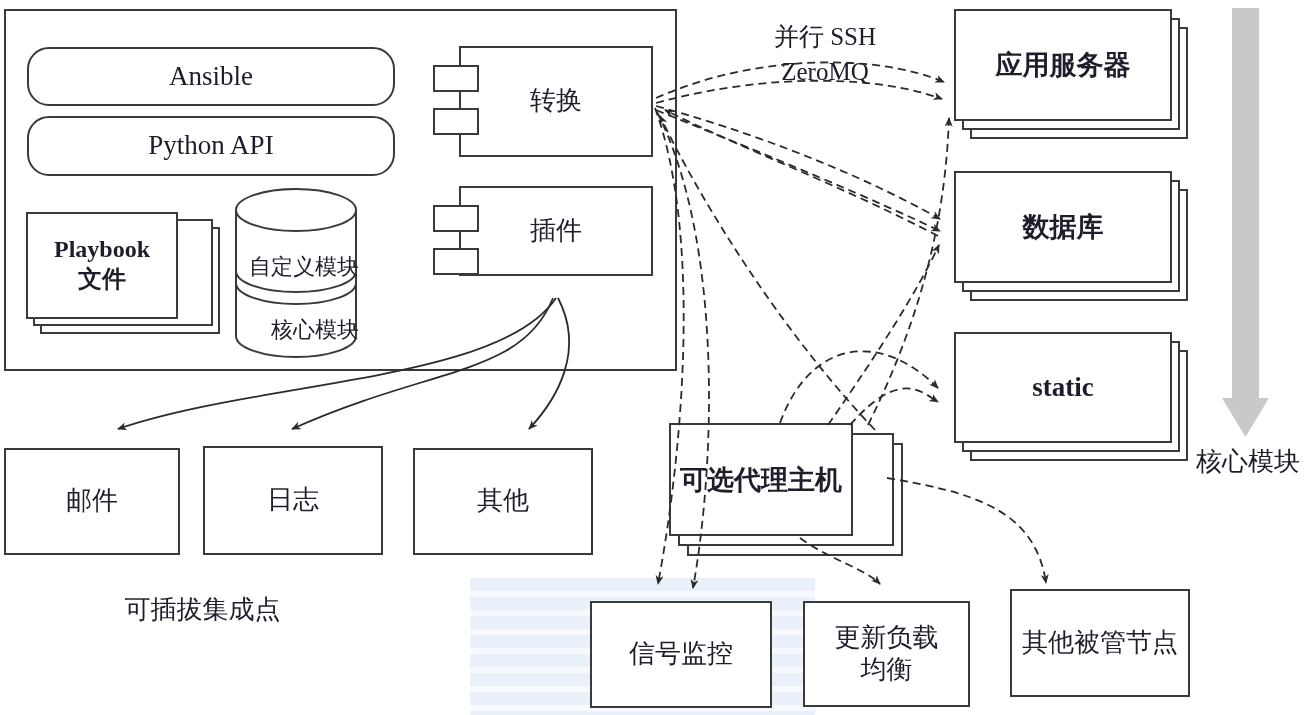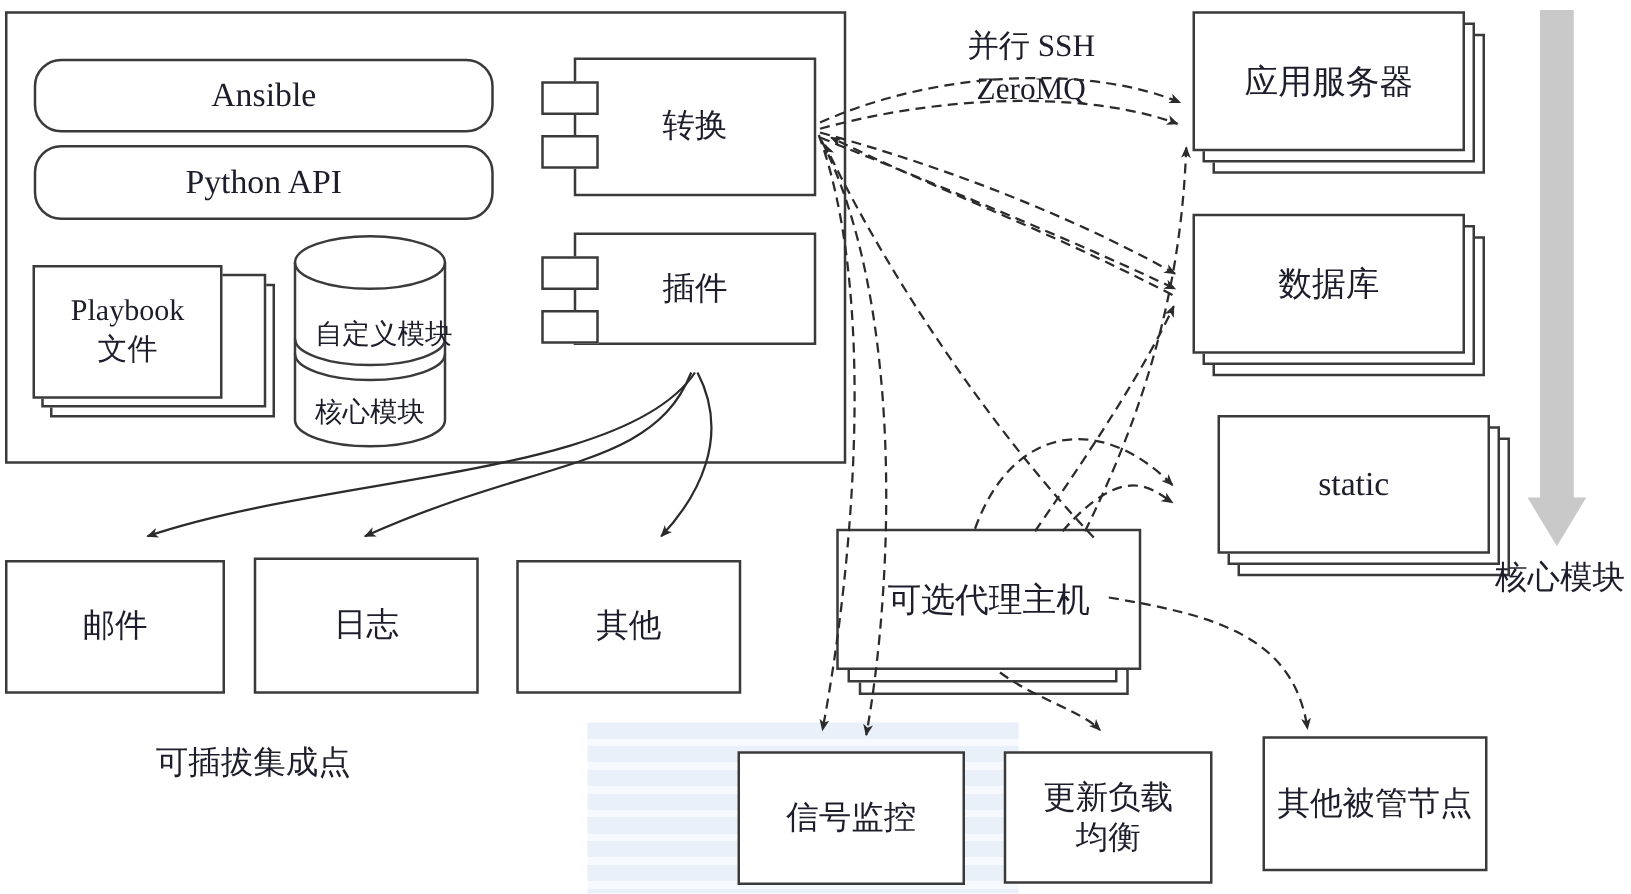--- a/index.html
+++ b/index.html
@@ -4,26 +4,26 @@
 <style>
   html,body{margin:0;padding:0;background:#fff;}
   #stage{position:relative;width:1305px;height:715px;background:#ffffff;overflow:hidden;
          font-family:"Liberation Serif","DejaVu Serif",serif;color:#1d1d2b;}
   .box{position:absolute;box-sizing:border-box;background:#fff;border:2px solid #3a3a3a;
        display:flex;flex-direction:column;align-items:center;justify-content:center;
        text-align:center;line-height:1.25;z-index:2;}
   .rounded{border-radius:22px;}
   .stack{position:absolute;z-index:2;}
   .stack .layer{position:absolute;background:#fff;border:2px solid #3a3a3a;box-sizing:border-box;}
-  .stack .front{display:flex;flex-direction:column;align-items:center;justify-content:center;text-align:center;}
+  .stack .front{display:flex;flex-direction:column;align-items:center;justify-content:center;text-align:center;font-weight:bold;}
   .port{position:absolute;background:#fff;border:2px solid #3a3a3a;box-sizing:border-box;z-index:3;}
   .lbl{position:absolute;text-align:center;z-index:2;}
   #arrows{position:absolute;left:0;top:0;z-index:5;pointer-events:none;}
   #cyl{position:absolute;left:234px;top:184px;z-index:2;}
-  .cyl-lbl{position:absolute;width:124px;left:235px;text-align:left;font-size:22px;z-index:3;margin-left:17px;}
+  .cyl-lbl{position:absolute;width:124px;left:235px;text-align:right;font-size:22px;z-index:3;}
   .f25{font-size:25px;} .f26{font-size:26px;} .f27{font-size:27px;} .f24{font-size:24px;}
   #watermark{position:absolute;left:470px;top:578px;width:345px;height:137px;z-index:1;
      background:repeating-linear-gradient(180deg,
         rgba(203,219,240,0.55) 0px, rgba(203,219,240,0.55) 13px,
         rgba(240,246,253,0.8) 13px, rgba(240,246,253,0.8) 19px);
      opacity:.75;}
 </style>
 </head>
 <body>
 
@@ -88,32 +88,32 @@
   </div>
 
   <div class="stack" style="left:954px;top:171px;width:236px;height:132px;">
     <div class="layer" style="left:16px;top:18px;width:218px;height:112px;"></div>
     <div class="layer" style="left:8px;top:9px;width:218px;height:112px;"></div>
     <div class="layer front f27" style="left:0;top:0;width:218px;height:112px;">
       <span>数据库</span>
     </div>
   </div>
 
-  <div class="stack" style="left:954px;top:332px;width:236px;height:131px;margin-left:20px;">
+  <div class="stack" style="left:954px;top:332px;width:236px;height:131px;">
     <div class="layer" style="left:16px;top:18px;width:218px;height:111px;"></div>
     <div class="layer" style="left:8px;top:9px;width:218px;height:111px;"></div>
     <div class="layer front f27" style="left:0;top:0;width:218px;height:111px;">
       <span>static</span>
     </div>
   </div>
 
   <div class="stack" style="left:669px;top:423px;width:234px;height:133px;">
     <div class="layer" style="left:18px;top:20px;width:216px;height:113px;"></div>
     <div class="layer" style="left:9px;top:10px;width:216px;height:113px;"></div>
-    <div class="layer front f27" style="left:0;top:0;width:244px;height:113px;">
+    <div class="layer front f27" style="left:0;top:0;width:184px;height:113px;">
       <span>可选代理主机</span>
     </div>
   </div>
 
   <div class="box f26" style="left:4px;top:448px;width:176px;height:107px;">
     <span>邮件</span>
   </div>
   <div class="box f26" style="left:203px;top:446px;width:180px;height:109px;">
     <span>日志</span>
   </div>

